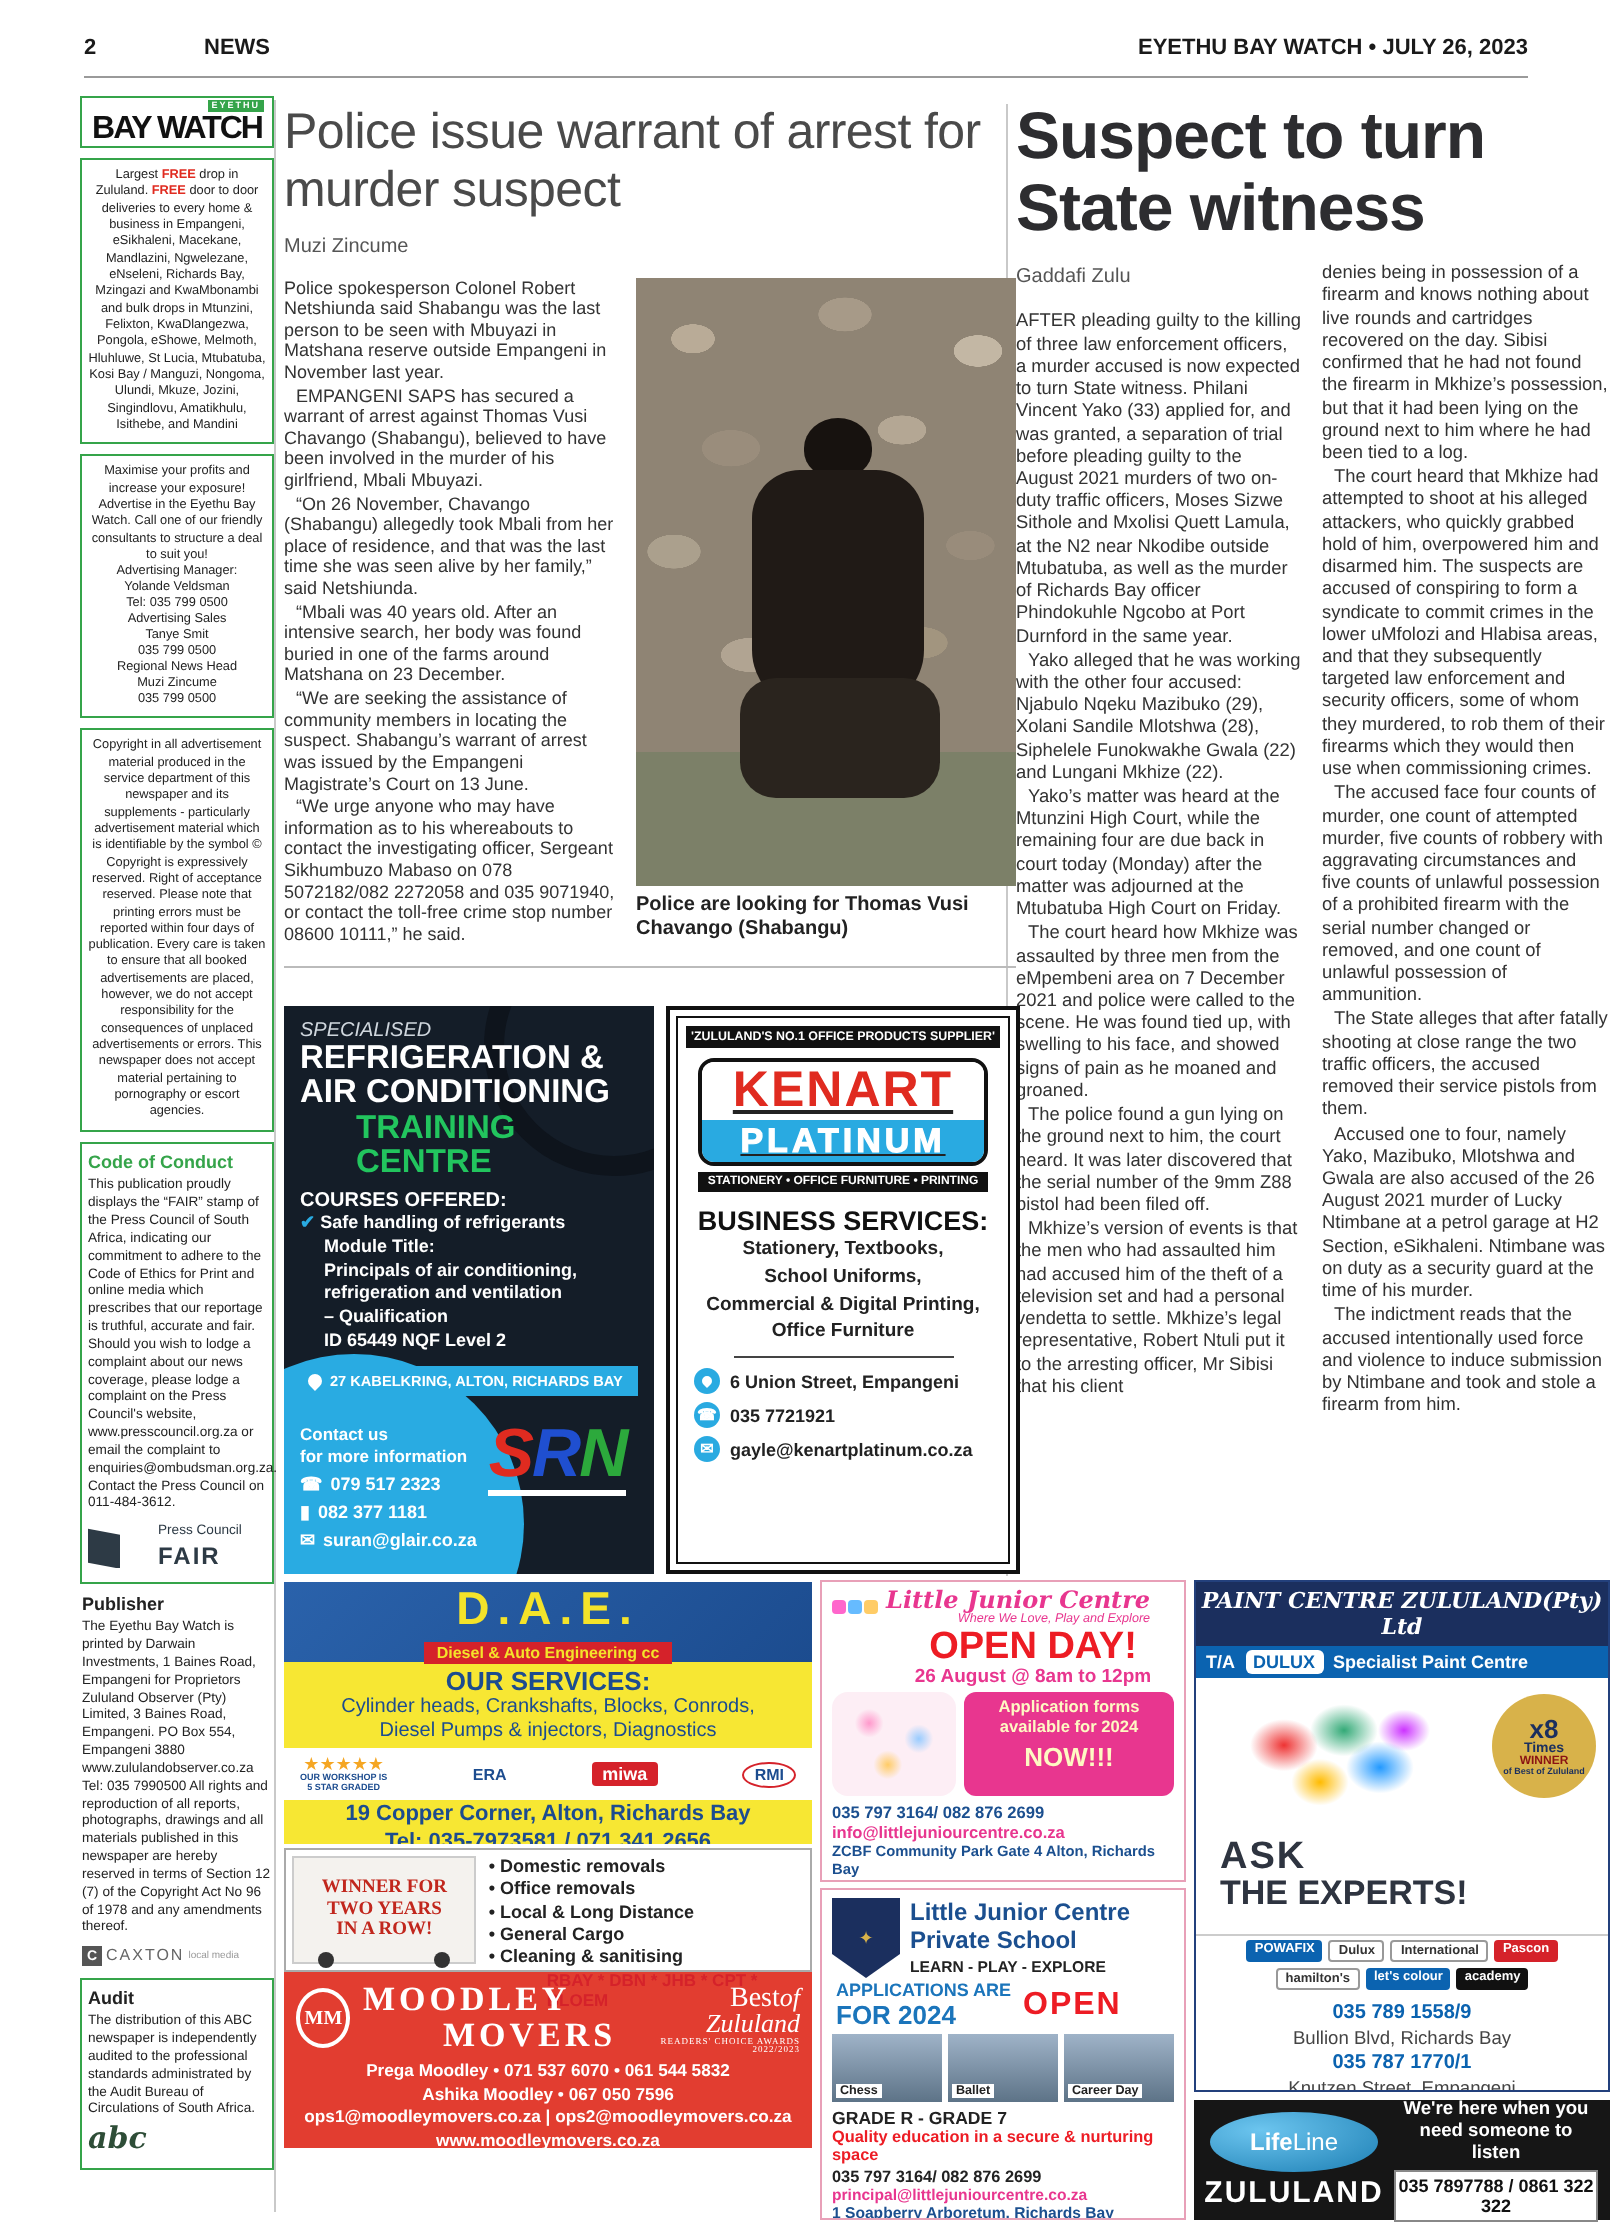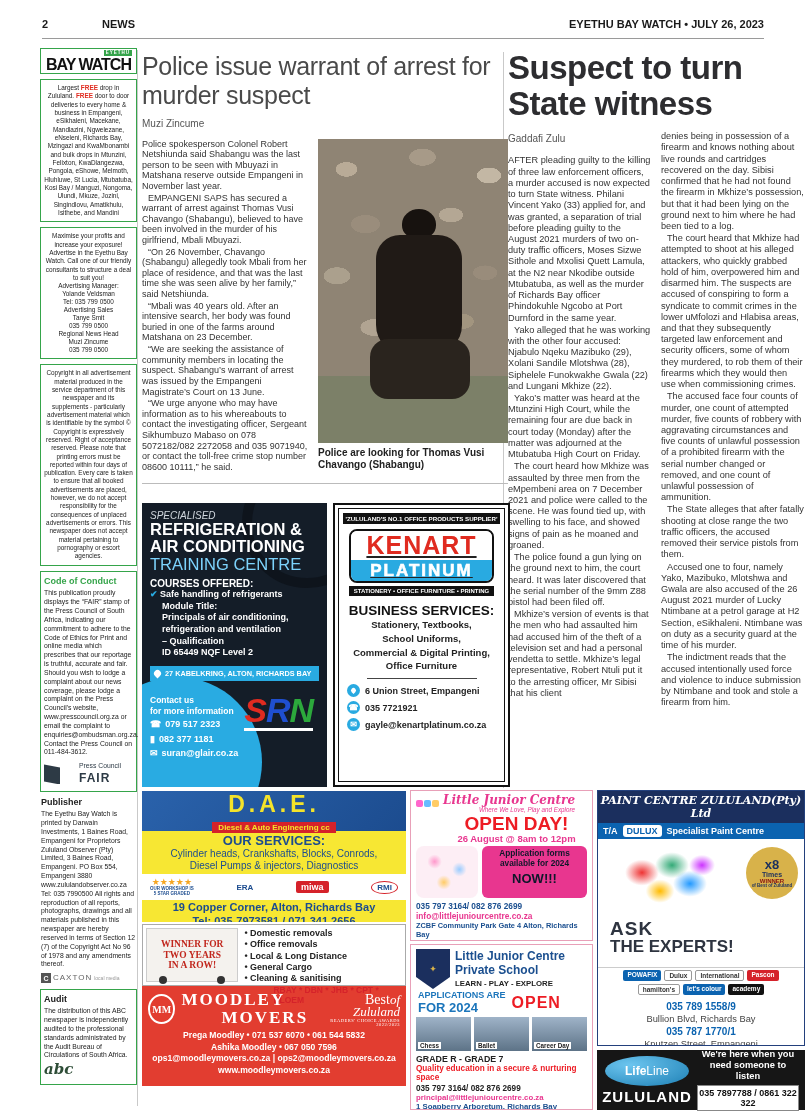--- a/index.html
+++ b/index.html
@@ -72,21 +72,21 @@
   .r-col p{margin:0 0 1px 0;}
   .r-col p + p{text-indent:6px;}
   
   .ad-srn{position:absolute;left:142px;top:503px;width:185px;height:284px;background:#141d28;color:#fff;
           overflow:hidden;padding:7px 8px;box-sizing:border-box;}
   .ad-srn::before{content:"";position:absolute;left:-50px;bottom:-60px;width:170px;height:170px;border-radius:50%;background:#29abe2;}
   .ad-srn::after{content:"";position:absolute;right:-45px;top:-45px;width:110px;height:110px;border-radius:50%;
                  background:#141d28;border:10px solid #0e141c;}
   .srn-spec{font-style:italic;font-size:10px;color:#cfd6dd;position:relative;z-index:1;}
   .srn-t1{font-size:16.5px;font-weight:900;line-height:1.05;position:relative;z-index:1;}
-  .srn-t3{font-size:16.5px;font-weight:400;color:#7dd3fc;line-height:1.05;position:relative;z-index:1;}
+  .srn-t3{font-size:16.5px;font-weight:700;color:#22c55e;line-height:1.05;position:relative;z-index:1;margin-left:28px;}
   .srn-co{font-size:10px;font-weight:bold;margin-top:5px;position:relative;z-index:1;}
   .srn-line{font-size:9px;font-weight:bold;line-height:1.3;position:relative;z-index:1;padding-left:12px;}
   .srn-line.first{padding-left:0;}
   .srn-check{color:#29abe2;font-size:9px;}
   .srn-addr{position:relative;z-index:1;background:#29abe2;color:#fff;font-size:7.3px;font-weight:bold;
             padding:3px 4px;margin-top:7px;display:flex;align-items:center;gap:4px;}
   .pin{width:7px;height:7px;background:#fff;border-radius:50% 50% 50% 0;transform:rotate(-45deg);flex:0 0 auto;}
   .srn-bottom{position:relative;z-index:2;margin-top:14px;display:flex;align-items:flex-start;}
   .srn-contact{font-size:8.5px;font-weight:bold;line-height:1.25;}
   .srn-ph{display:flex;gap:4px;align-items:center;margin-top:3px;font-size:9px;}
@@ -127,21 +127,21 @@
   .dae-addr{background:#f7e733;text-align:center;color:#1c4c8f;font-size:11px;font-weight:bold;line-height:1.25;padding:1px 0 3px 0;}
   
   .ad-moodley{position:absolute;left:142px;top:924px;width:264px;height:162px;box-sizing:border-box;}
   .mv-top{border:1px solid #aaa;background:#fff;height:62px;display:flex;padding:3px;box-sizing:border-box;gap:6px;}
   .mv-truck{width:96px;height:52px;border:1px solid #ccc;background:#f4f2ee;position:relative;
             display:flex;align-items:center;justify-content:center;}
   .mv-win{color:#c1271d;font-family:"Liberation Serif",serif;font-weight:bold;font-size:9.5px;text-align:center;line-height:1.1;}
   .mv-wheel{position:absolute;bottom:-3px;width:8px;height:8px;border-radius:50%;background:#333;}
   .mv-bullets{font-size:9px;font-weight:bold;color:#222;line-height:1.25;}
   .mv-routes{color:#d5222a;font-size:8.5px;font-weight:bold;margin-top:1px;margin-left:29px;}
-  .mv-red{background:#e23d30;color:#fff;height:100px;box-sizing:border-box;padding:5px 6px 4px 6px;}
+  .mv-red{background:#e23d30;color:#fff;height:88px;box-sizing:border-box;padding:5px 6px 4px 6px;}
   .mv-row{display:flex;align-items:center;gap:6px;}
   .mm-circ{width:26px;height:26px;border:2px solid #fff;border-radius:50%;display:flex;align-items:center;
            justify-content:center;font-family:"Liberation Serif",serif;font-weight:bold;font-size:10px;}
   .mv-name{font-family:"Liberation Serif",serif;font-weight:bold;font-size:17px;letter-spacing:2px;line-height:1.05;}
   .mv-name .l2{margin-left:40px;}
   .mv-best{margin-left:auto;text-align:right;font-family:"Liberation Serif",serif;line-height:0.95;}
   .mv-best .b1{font-size:14px;} .mv-best .b2{font-style:italic;font-size:13px;}
   .mv-best .b3{font-size:4.5px;letter-spacing:0.5px;}
   .mv-contact{text-align:center;font-size:8.6px;font-weight:bold;line-height:1.35;margin-top:3px;}
   
@@ -152,21 +152,21 @@
   .jr-blocks i{width:7px;height:7px;border-radius:2px;display:block;}
   .jr-name{font-family:"DejaVu Serif",serif;font-style:italic;color:#e8368f;font-size:12px;font-weight:bold;line-height:1;}
   .jr-tag{color:#e8368f;font-size:6.3px;font-style:italic;text-align:right;}
   .jr-openday{color:#ed1c24;font-size:19px;font-weight:900;text-align:center;margin:1px 0 0 30px;line-height:1;}
   .jr-date{color:#e8368f;font-size:9.5px;font-weight:bold;text-align:center;margin-left:30px;}
   .jr-mid{display:flex;gap:4px;margin-top:2px;}
   .jr-kids{width:62px;height:52px;border-radius:8px;background:
      radial-gradient(12px 12px at 30% 30%,#f9c,transparent 60%),
      radial-gradient(12px 12px at 70% 45%,#9cf,transparent 60%),
      radial-gradient(12px 12px at 45% 70%,#fc6,transparent 60%),#fdeef5;}
-  .jr-app{flex:1;background:#e8368f;border-radius:6px;color:#0f172a;text-align:center;padding:3px 2px;}
+  .jr-app{flex:1;background:#e8368f;border-radius:6px;color:#fef9c3;text-align:center;padding:3px 2px;}
   .jr-app .a{font-size:8.3px;font-weight:bold;line-height:1.2;}
   .jr-app .now{font-size:13px;font-weight:900;margin-top:2px;}
   .jr-c1{color:#1b4f8f;font-size:8.3px;font-weight:bold;margin-top:3px;}
   .jr-c2{color:#e8368f;font-size:8.3px;font-weight:bold;}
   .jr-c3{color:#1b4f8f;font-size:7.4px;font-weight:bold;border-bottom:2px solid #1b4f8f;padding-bottom:2px;}
   .ad-jr2{position:absolute;left:410px;top:944px;width:183px;height:166px;box-sizing:border-box;
           border:1px solid #e8a0b8;background:#fff;overflow:hidden;padding:4px 5px;}
   .jr2-head{display:flex;gap:5px;align-items:center;}
   .jr-crest{width:34px;height:40px;background:#1b2f5e;clip-path:polygon(0 0,100% 0,100% 70%,50% 100%,0 70%);
             display:flex;align-items:center;justify-content:center;color:#d8b24a;font-size:9px;}

